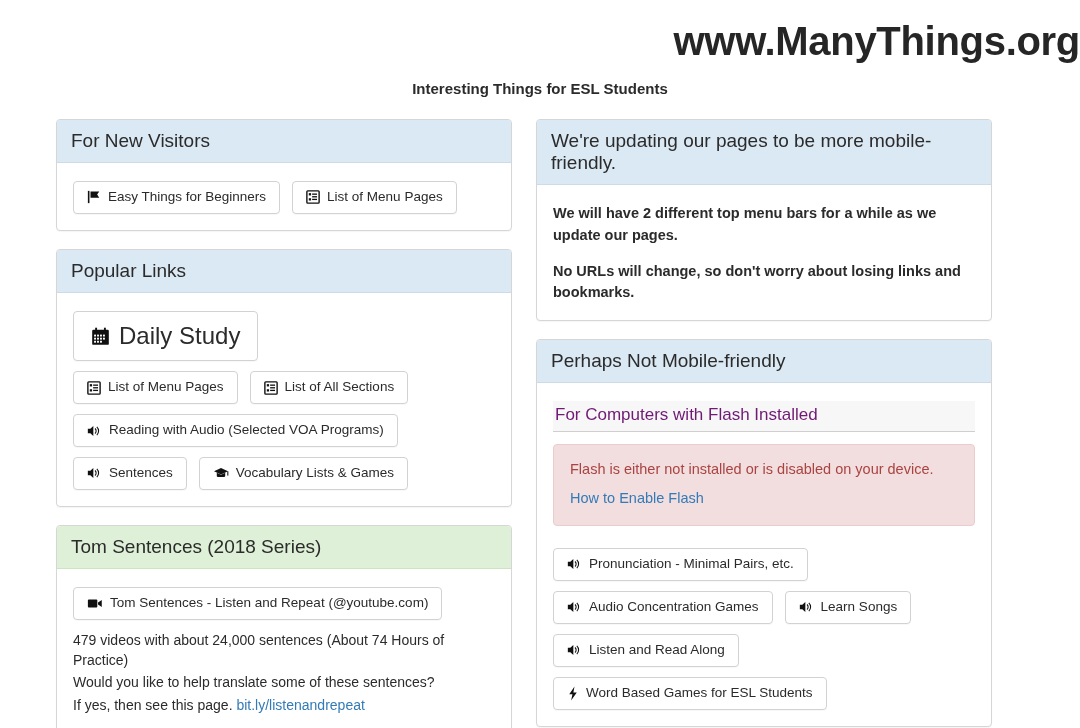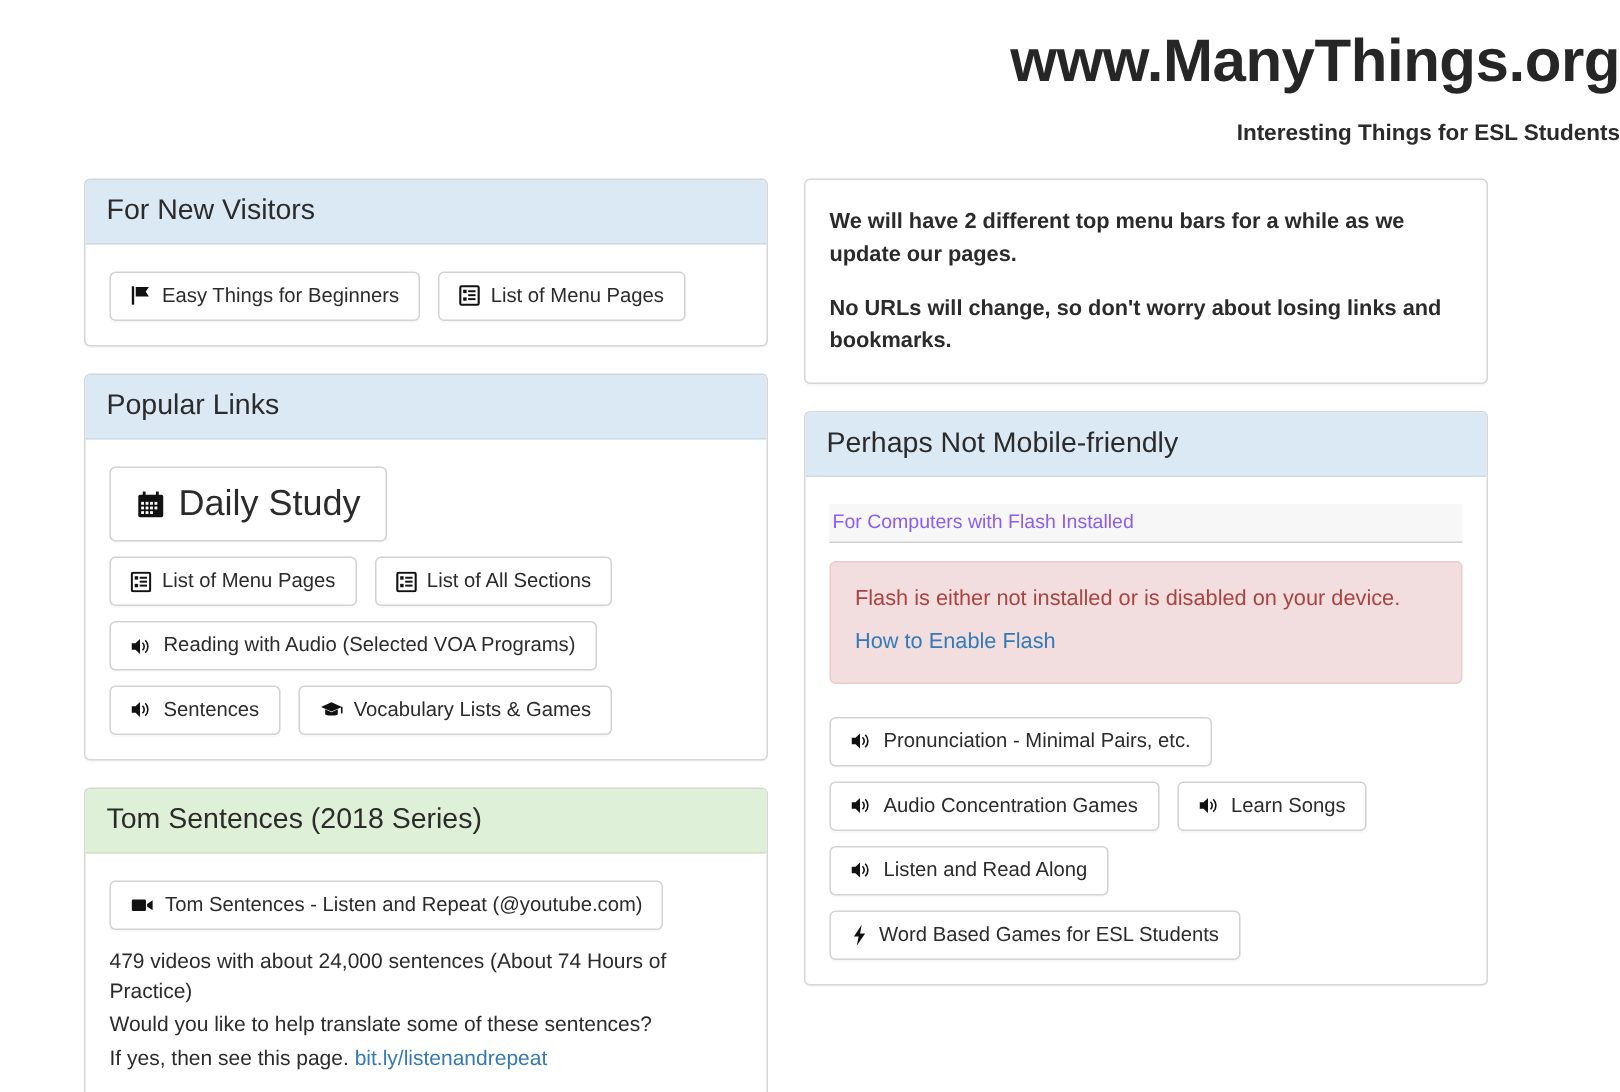--- a/index.html
+++ b/index.html
@@ -18,21 +18,21 @@
   .site-title {
     text-align: right;
     font-size: 40px;
     font-weight: bold;
     color: #262626;
     margin: 18px 0 0 0;
     line-height: 1.15;
     letter-spacing: -0.3px;
   }
   .site-tagline {
-    text-align: right;
+    text-align: center;
     font-size: 15px;
     font-weight: bold;
     color: #2b2b2b;
     margin: 16px 0 0 0;
   }
 
   
   .columns {
     display: flex;
     gap: 24px;
@@ -109,22 +109,22 @@
   .note-line {
     font-size: 14px;
     line-height: 1.45;
     color: #2b2b2b;
     margin: 10px 0 0 0;
   }
   .note-line.tight { margin-top: 2px; }
 
   
   .subhead {
-    font-size: 13px;
-    color: #8b5cf6;
+    font-size: 17px;
+    color: #701a75;
     background: #f7f7f7;
     border-bottom: 1px solid #cfcfcf;
     padding: 4px 2px 6px 2px;
     margin: 0 0 12px 0;
   }
   .alert {
     background: #f2dede;
     border: 1px solid #ebcccc;
     border-radius: 4px;
     padding: 16px 16px 18px 16px;
@@ -295,20 +295,21 @@
             <span>If yes, then see this page. </span><a class="link">bit.ly/listenandrepeat</a>
           </div>
         </div>
       </div>
 
     </div>
 
     <div class="col">
 
       <div class="panel">
+        <div class="panel-head blue">We're updating our pages to be more mobile-friendly.</div>
         <div class="panel-body">
           <p class="ptext">We will have 2 different top menu bars for a while as we update our pages.</p>
           <p class="ptext">No URLs will change, so don't worry about losing links and bookmarks.</p>
         </div>
       </div>
 
       <div class="panel">
         <div class="panel-head blue">Perhaps Not Mobile-friendly</div>
         <div class="panel-body">
 

